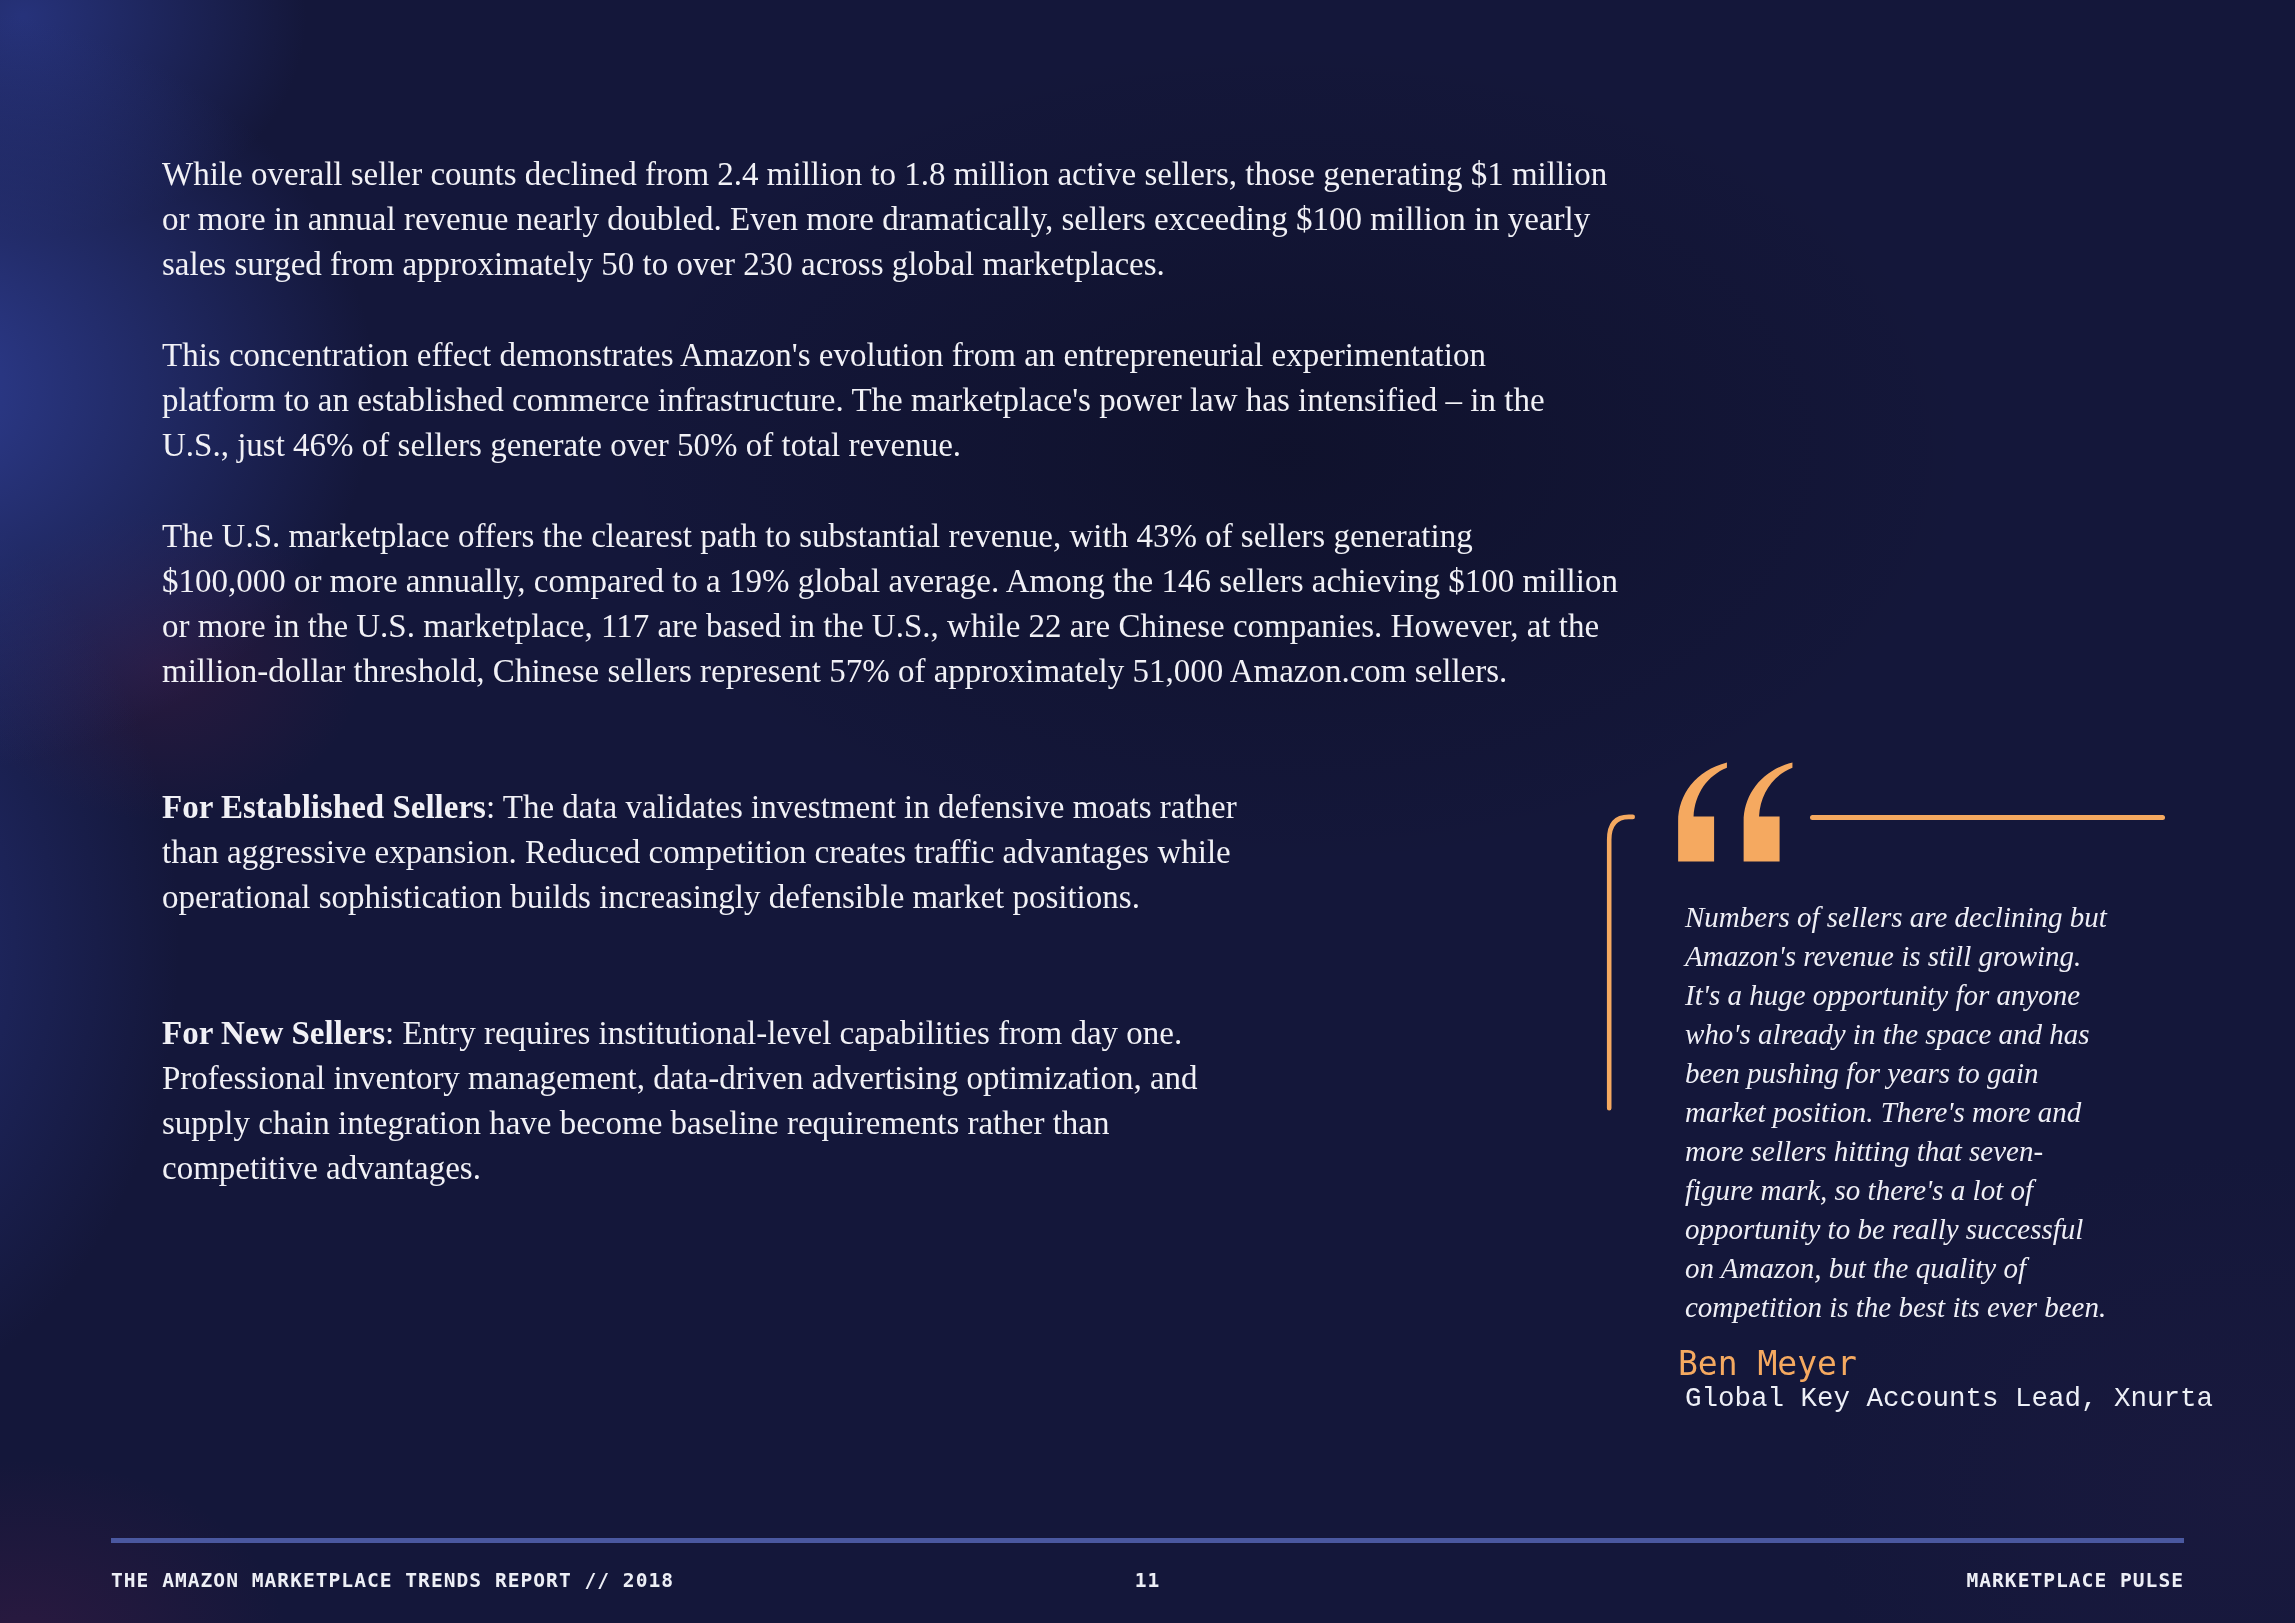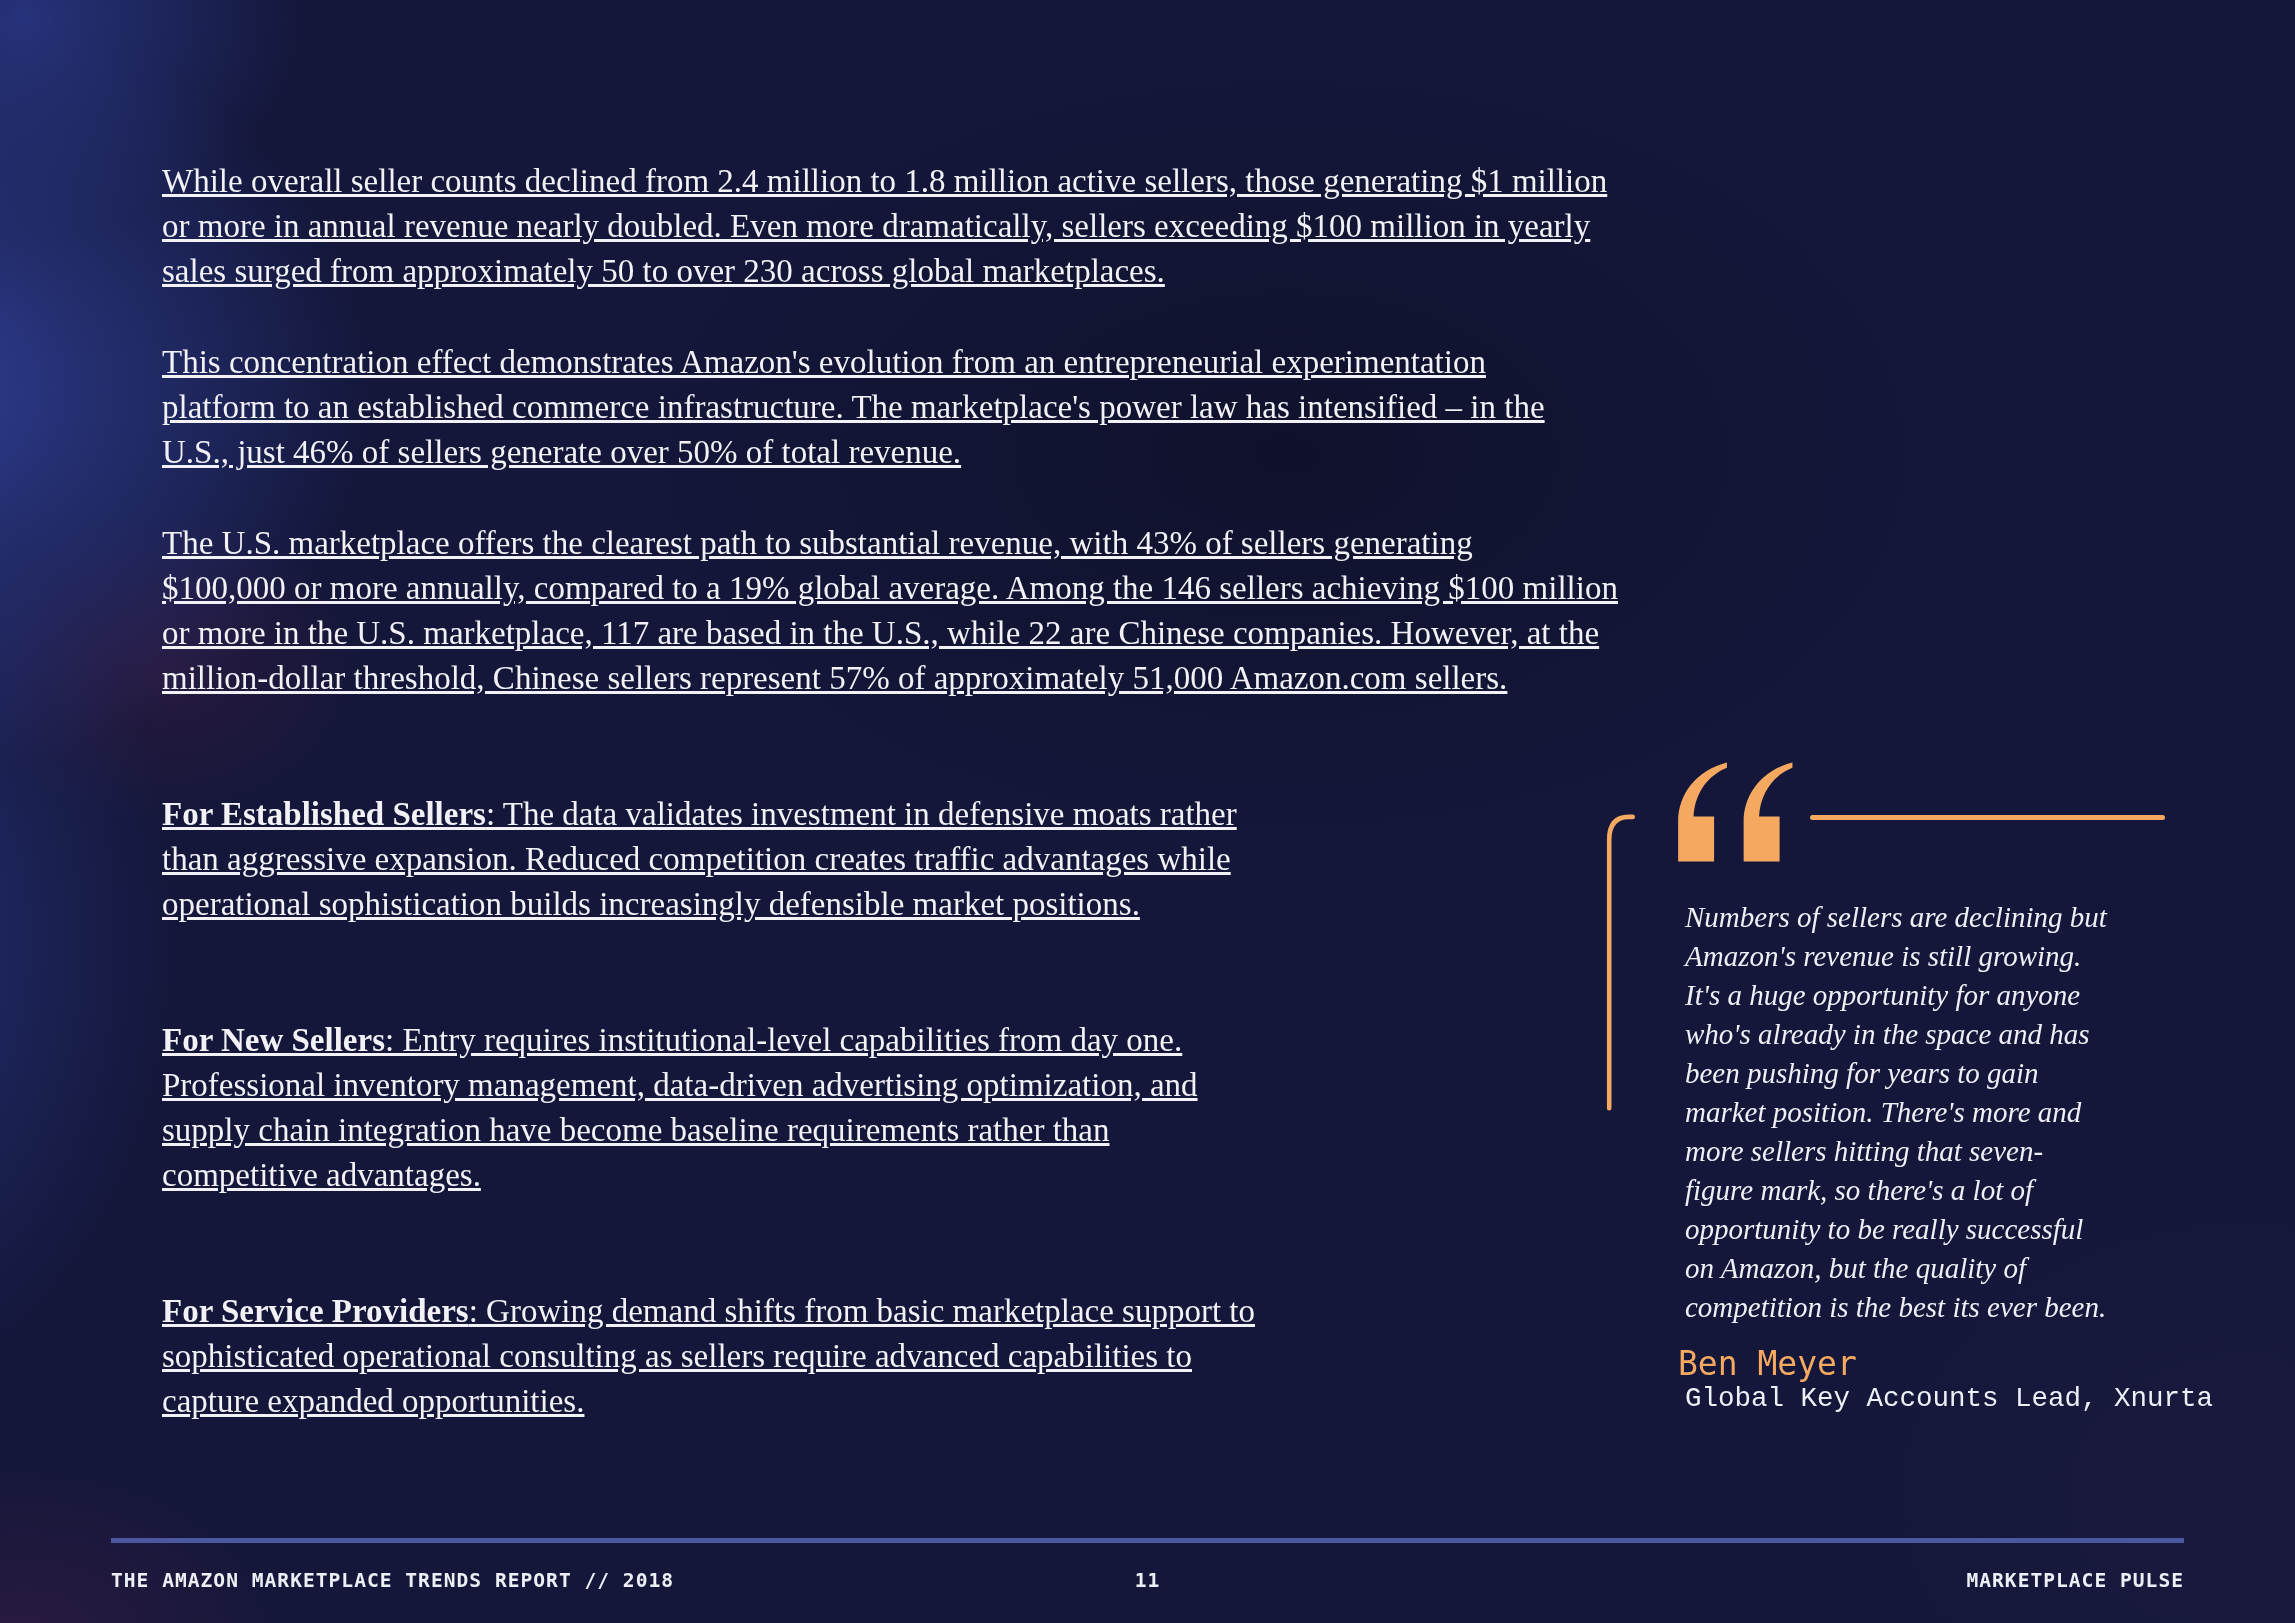--- a/index.html
+++ b/index.html
@@ -23,21 +23,21 @@
       radial-gradient(281px 216px at 7% 41%, rgba(150,38,84,0.16), rgba(150,38,84,0) 72%),
       radial-gradient(366px 249px at 1% 101%, rgba(128,34,86,0.20), rgba(128,34,86,0) 72%),
       radial-gradient(981px 589px at 56% 28%, rgba(8,9,22,0.38), rgba(8,9,22,0) 70%),
       radial-gradient(589px 458px at 98% 92%, rgba(60,40,90,0.12), rgba(60,40,90,0) 75%);
     font-family:"Liberation Serif", serif;
     color:var(--ink);
     -webkit-font-smoothing:antialiased;
   }
 
   
-  .content{position:absolute;left:162px;top:159px;width:1635px;text-decoration:underline;}
+  .content{position:absolute;left:162px;top:152px;width:1635px;}
   .body-para{
     font-size:33px;line-height:45px;white-space:pre-line;
     color:var(--ink);margin-bottom:46px;width:1635px;
   }
   .section-heading{
     font-size:42px;line-height:52px;font-weight:400;
     color:var(--lavender);
     margin-top:43px;margin-bottom:27.5px;
   }
   .implication{width:1282px;}
@@ -100,25 +100,20 @@
       <strong>For Established Sellers</strong><span>: The data validates investment in defensive moats rather
 than aggressive expansion. Reduced competition creates traffic advantages while
 operational sophistication builds increasingly defensible market positions.</span>
     </p>
     <p class="body-para implication">
       <strong>For New Sellers</strong><span>: Entry requires institutional-level capabilities from day one.
 Professional inventory management, data-driven advertising optimization, and
 supply chain integration have become baseline requirements rather than
 competitive advantages.</span>
     </p>
-    <p class="body-para implication">
-      <strong>For Service Providers</strong><span>: Growing demand shifts from basic marketplace support to
-sophisticated operational consulting as sellers require advanced capabilities to
-capture expanded opportunities.</span>
-    </p>
   </main>
 
   <aside class="quote-block">
     <svg class="corner-line" width="46" height="307" viewBox="0 0 70 470" fill="none">
       <path d="M56 9 L50 9 Q20 9 20 44 L20 455" stroke="#f5a960" stroke-width="7" stroke-linecap="round" fill="none"></path>
     </svg>
 
     <svg class="quote-mark" viewBox="0 0 190 158" fill="none">
       <path d="M84 2 C36 14 8 52 8 94 L8 156 L64 156 L64 86 L32 86 C34 50 54 22 84 10 Z" fill="#f5a960"></path>
       <path d="M186 2 C138 14 110 52 110 94 L110 156 L166 156 L166 86 L134 86 C136 50 156 22 186 10 Z" fill="#f5a960"></path>

